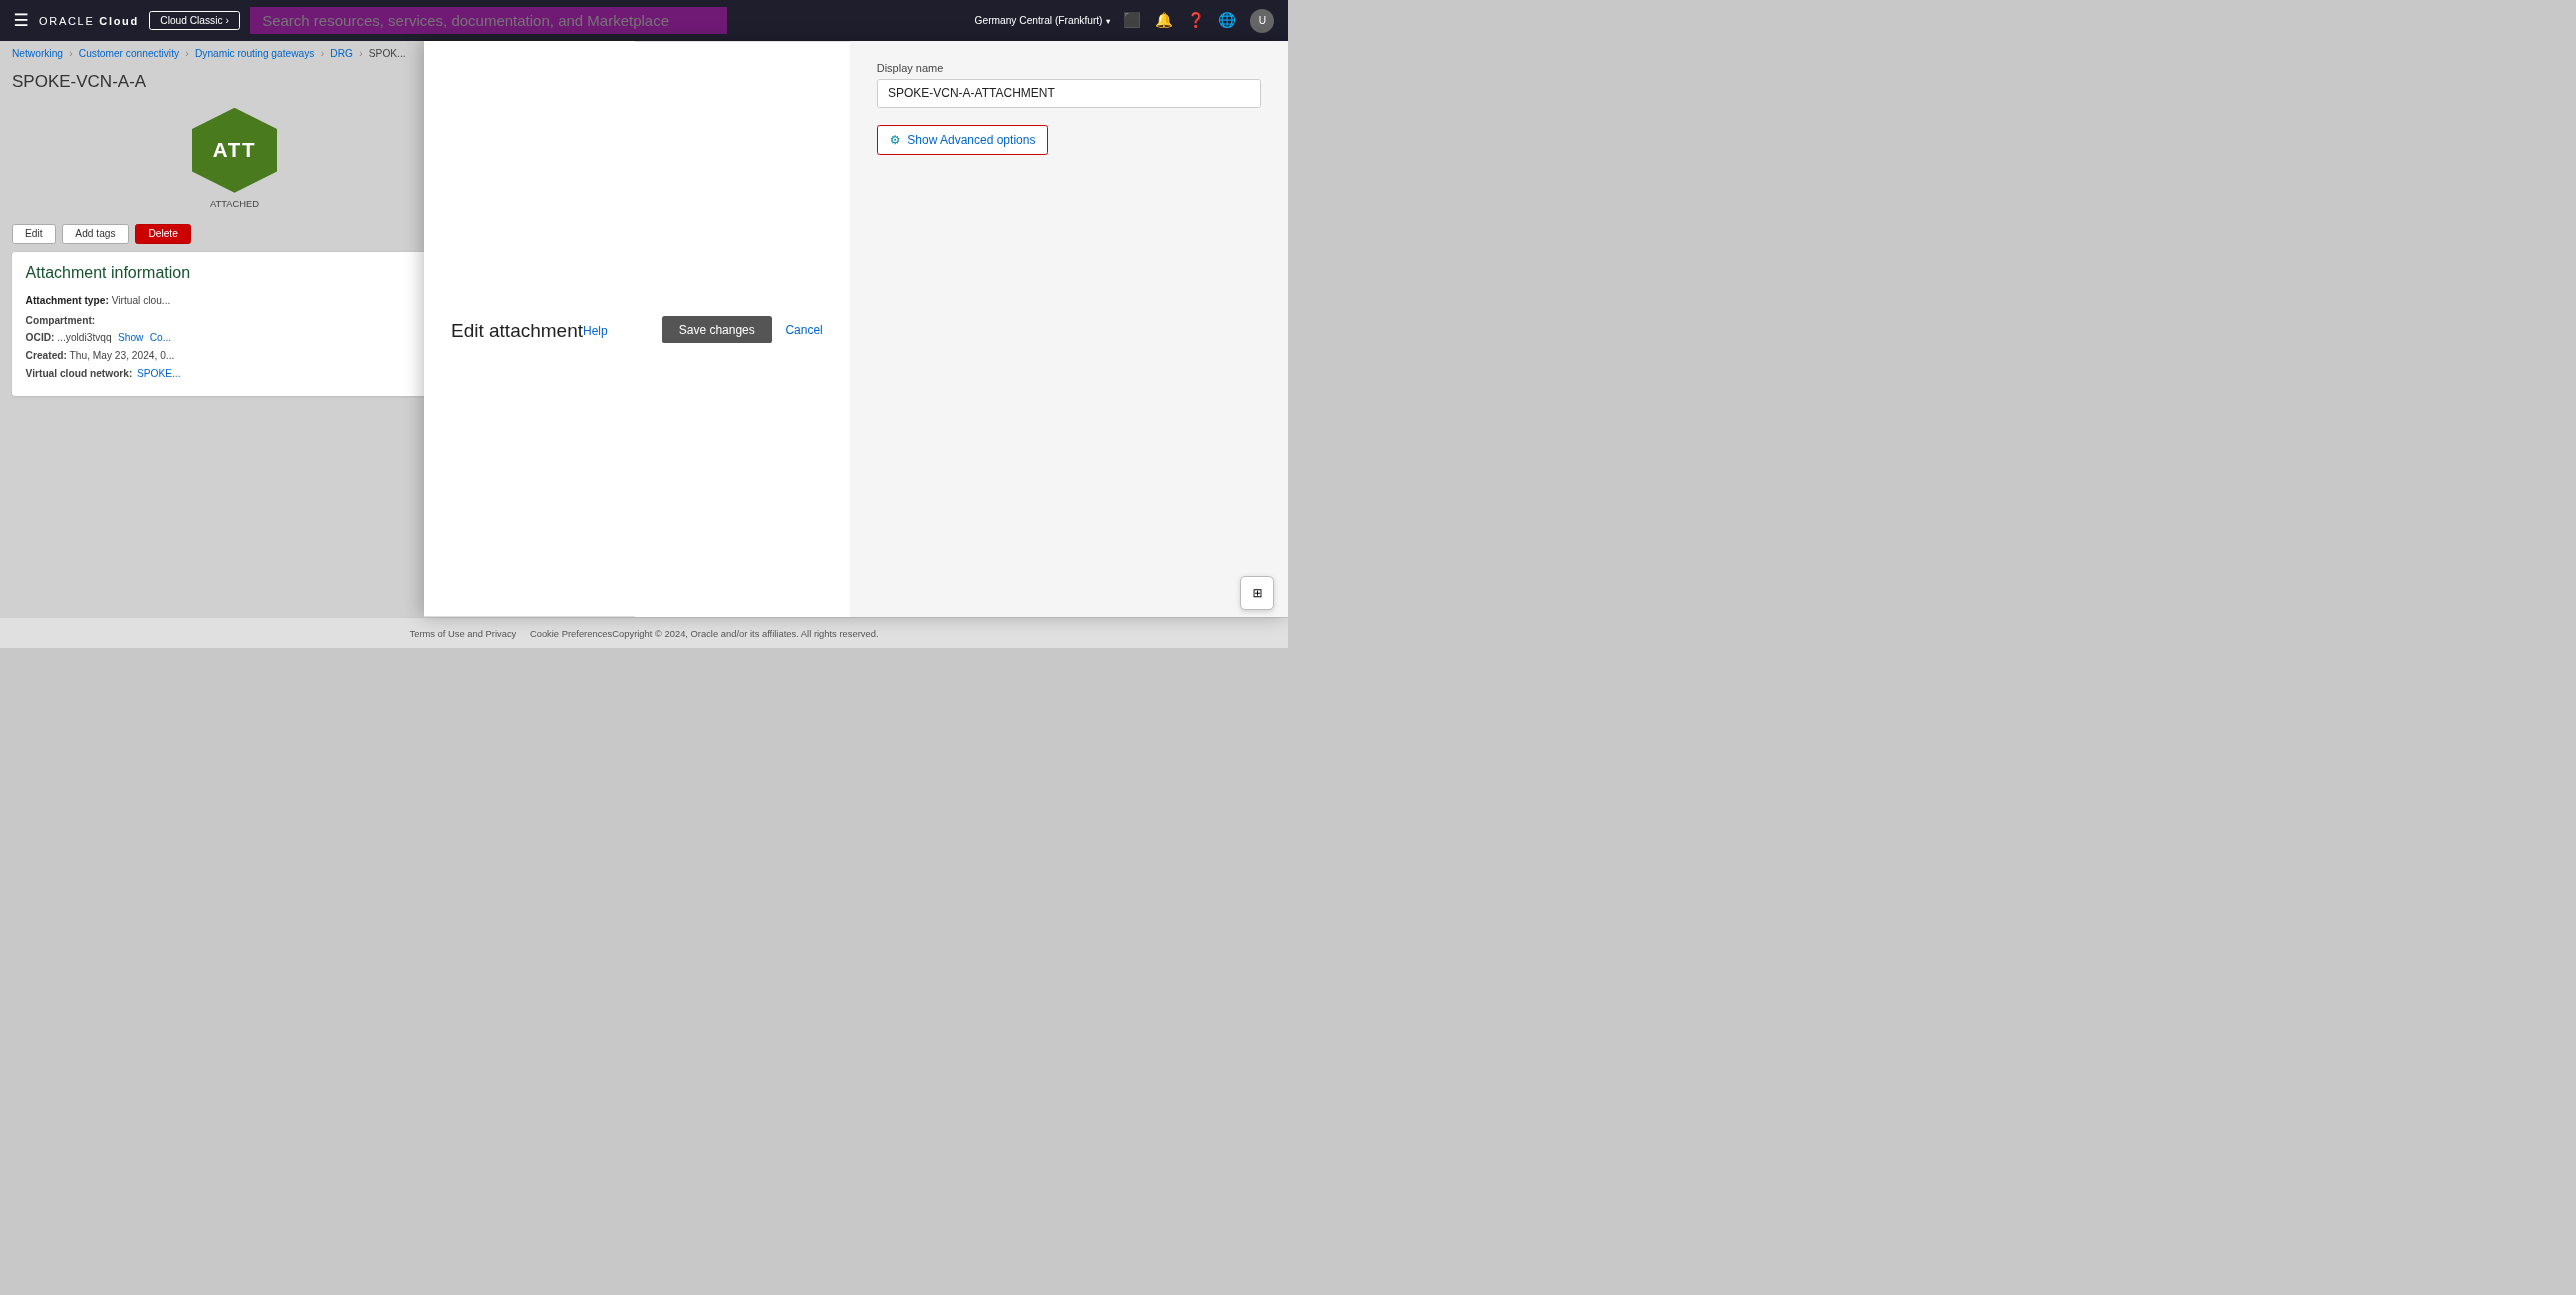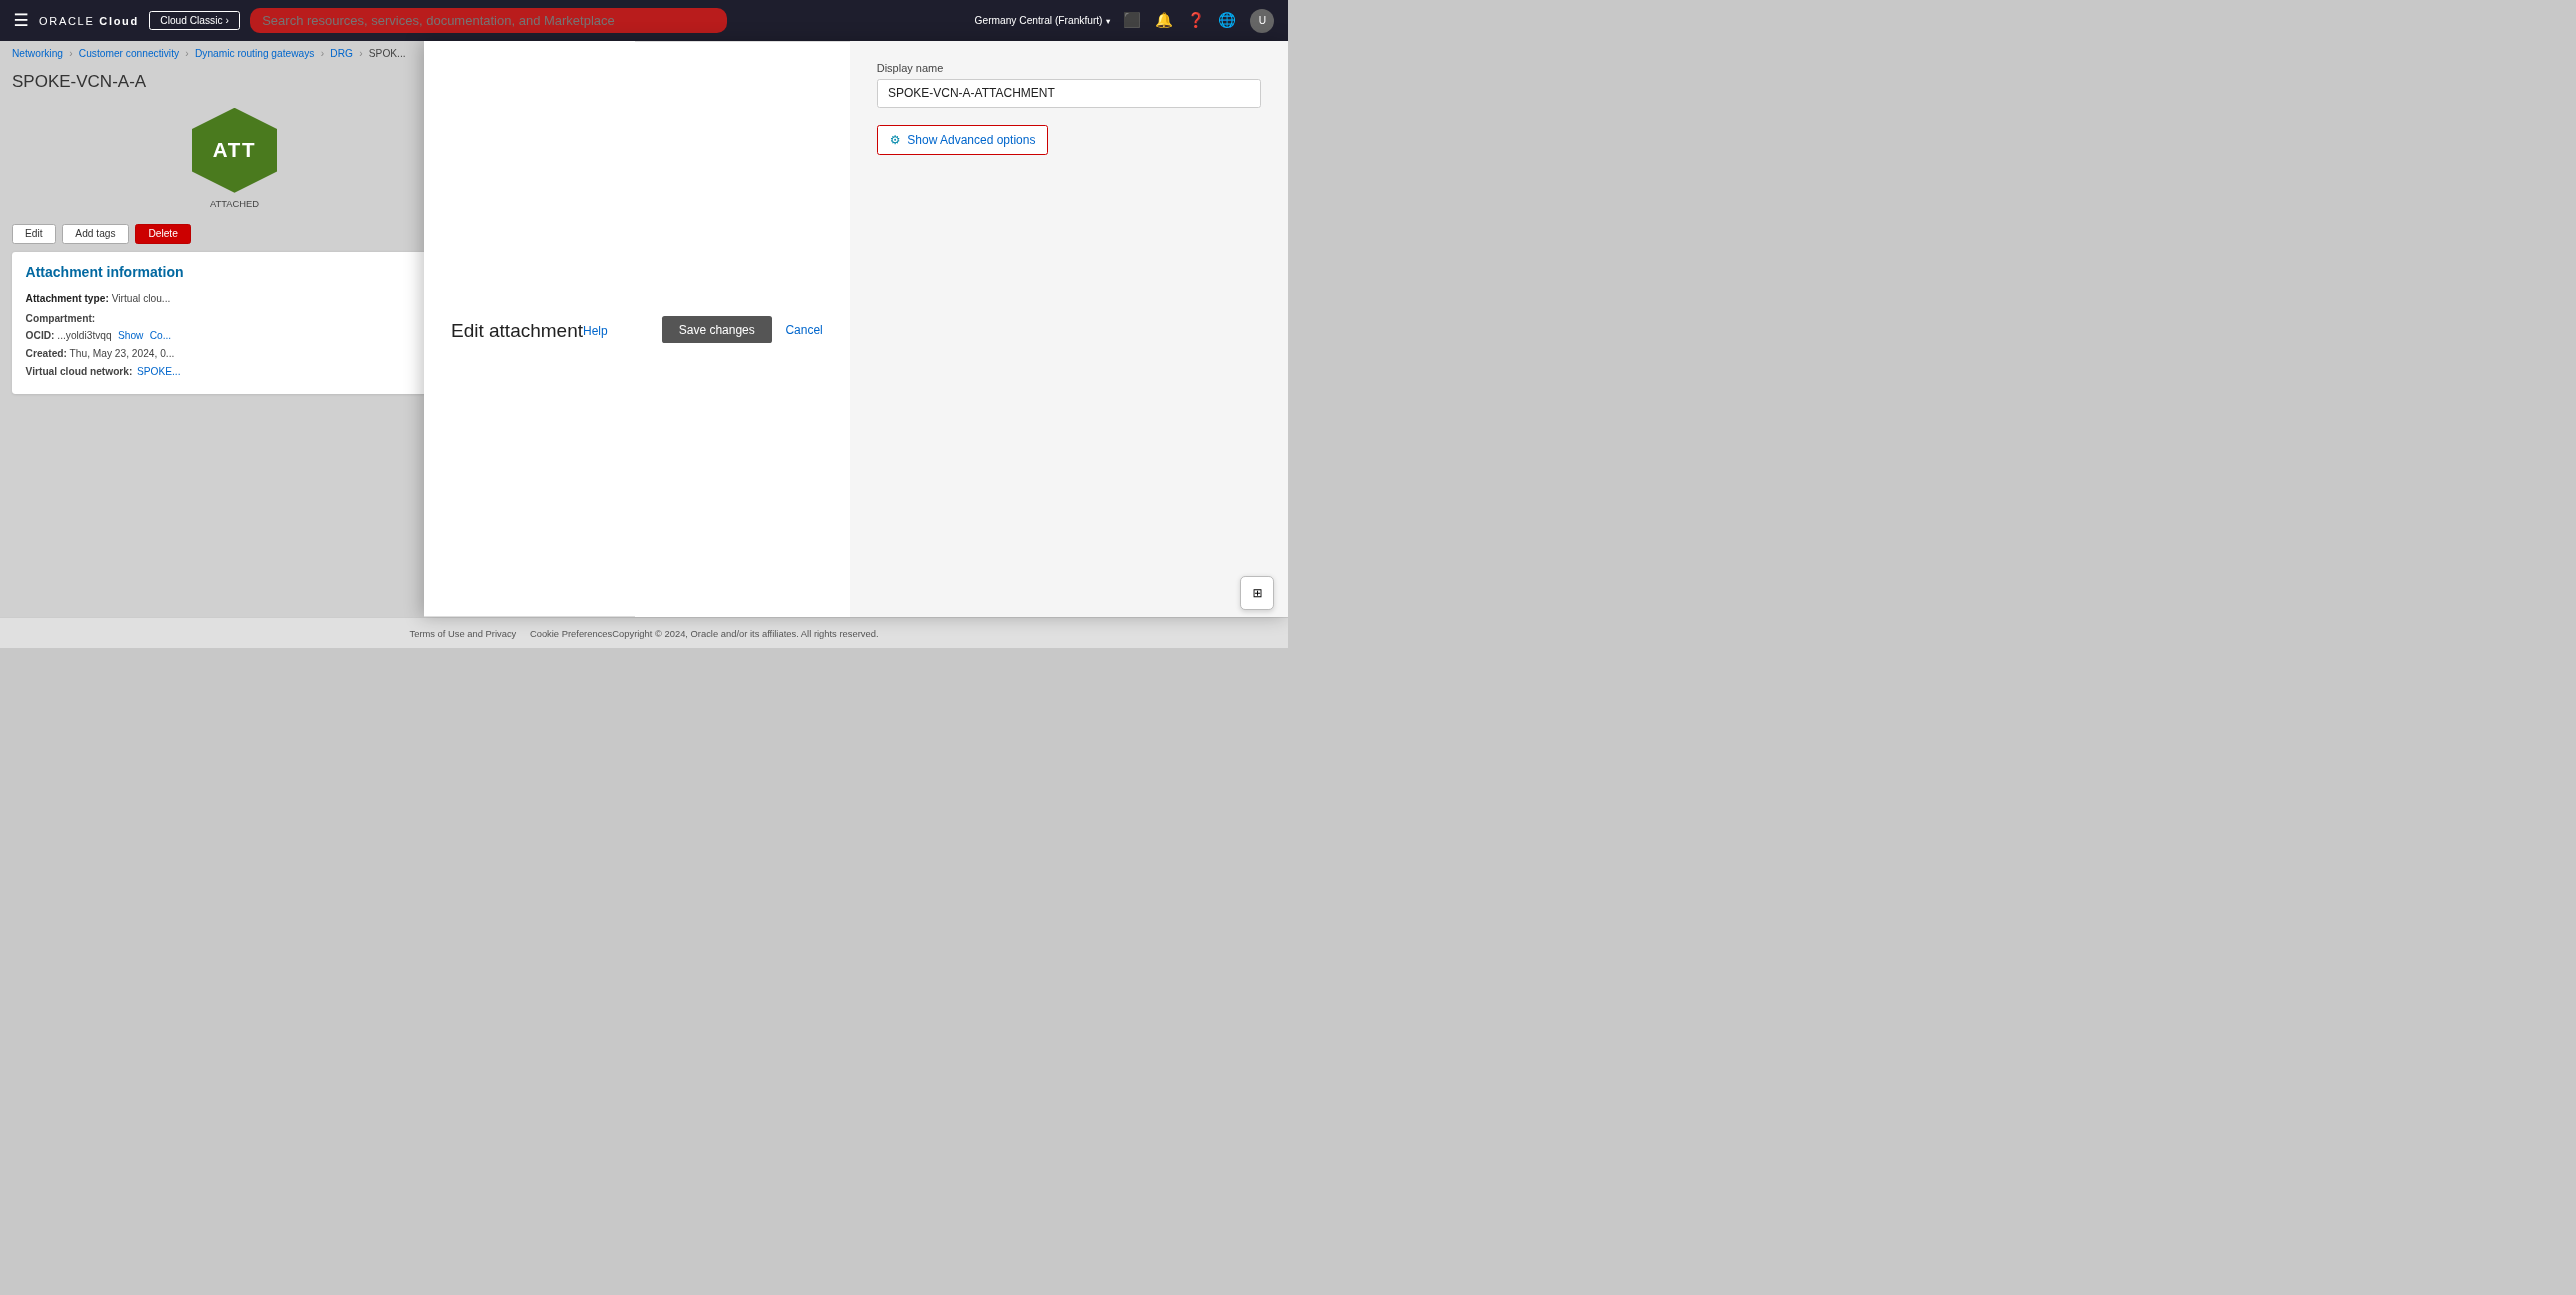--- a/index.html
+++ b/index.html
@@ -12,21 +12,21 @@
     }
     .info-row strong { color: #222; }
   </style>
 </head>
 <body>
 
 <div style="background:#1e1e2d; height:41px; display:flex; align-items:center; padding:0 13.6px; gap:10.2px; position:relative; z-index:10;">
   <span style="color:white; font-size:17px; cursor:pointer;">☰</span>
   <span style="color:white; font-size:11px; letter-spacing:1.7px; font-weight:300;">ORACLE <span style="font-weight:700;">Cloud</span></span>
   <button style="border:0.9px solid white; color:white; background:transparent; padding:3.4px 10.2px; border-radius:2.6px; font-size:10.2px; cursor:pointer;">Cloud Classic ›</button>
-  <input type="text" style="flex: 1 1 0%; max-width: 477px; background: #b91c1c; border: none; border-radius: 10px; color: rgb(187, 187, 187); padding: 5.1px 12px; font-size: 13px; outline: none;" placeholder="Search resources, services, documentation, and Marketplace">
+  <input type="text" style="flex: 1 1 0%; max-width: 477px; background: #701a75; border: none; border-radius: 0; color: rgb(187, 187, 187); padding: 5.1px 12px; font-size: 15px; outline: none;" placeholder="Search resources, services, documentation, and Marketplace">
   <div style="margin-left:auto; display:flex; align-items:center; gap:13.6px;">
     <span style="color:white; font-size:10.2px; cursor:pointer; display:flex; align-items:center; gap:3.4px;">
       <span>Germany Central (Frankfurt)</span>
       <span style="font-size:8.5px;">▾</span>
     </span>
     <span style="color:white; font-size:14.5px; cursor:pointer;">⬛</span>
     <span style="color:white; font-size:14.5px; cursor:pointer;">🔔</span>
     <span style="color:white; font-size:14.5px; cursor:pointer;">❓</span>
     <span style="color:white; font-size:14.5px; cursor:pointer;">🌐</span>
     <div style="width:24px; height:24px; border-radius:50%; background:#666; display:flex; align-items:center; justify-content:center; color:white; font-size:10.2px; cursor:pointer;">U</div>
@@ -60,21 +60,21 @@
     </div>
   </div>
 
   <div style="display:flex; gap:6.8px; padding:0 12px 8.5px 12px;">
     <button style="border:0.9px solid #aaa; background:white; color:#333; padding:3.4px 12px; border-radius:2.6px; font-size:10.2px; cursor:pointer;">Edit</button>
     <button style="border:0.9px solid #aaa; background:white; color:#333; padding:3.4px 12px; border-radius:2.6px; font-size:10.2px; cursor:pointer;">Add tags</button>
     <button style="border:0.9px solid #b00; background:#c00; color:white; padding:3.4px 12px; border-radius:2.6px; font-size:10.2px; cursor:pointer;">Delete</button>
   </div>
 
   <div style="margin:0 12px; background:white; border-radius:3.4px; padding:12px 13.6px; box-shadow:0 0.9px 2.6px rgba(0,0,0,0.1);">
-    <h3 style="font-size:14px; font-weight:700; margin-bottom:10.2px; color:#0369a1;">Attachment information</h3>
+    <h3 style="font-size:16px; font-weight:400; margin-bottom:10.2px; color:#14532d;">Attachment information</h3>
     <div class="info-row" style="font-size:10.2px; color:#444; margin-bottom:6.8px;">
       <strong>Attachment type:</strong>
       <span>Virtual clou...</span>
     </div>
     <div style="font-size:10.2px; color:#444; margin-bottom:6.8px;">
       <strong>Compartment:</strong>
     </div>
     <div style="font-size:10.2px; color:#444; margin-bottom:6.8px;">
       <strong>OCID:</strong>
       <span>...yoldi3tvqq</span>

